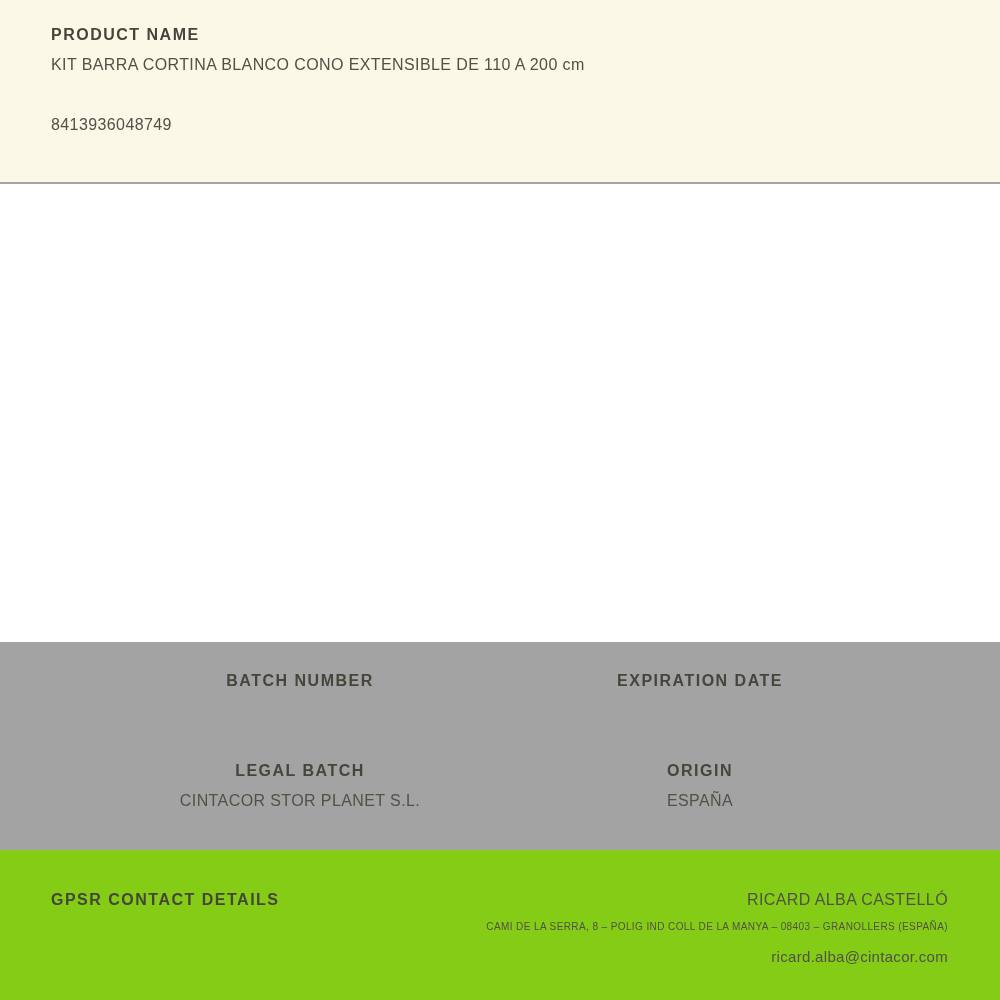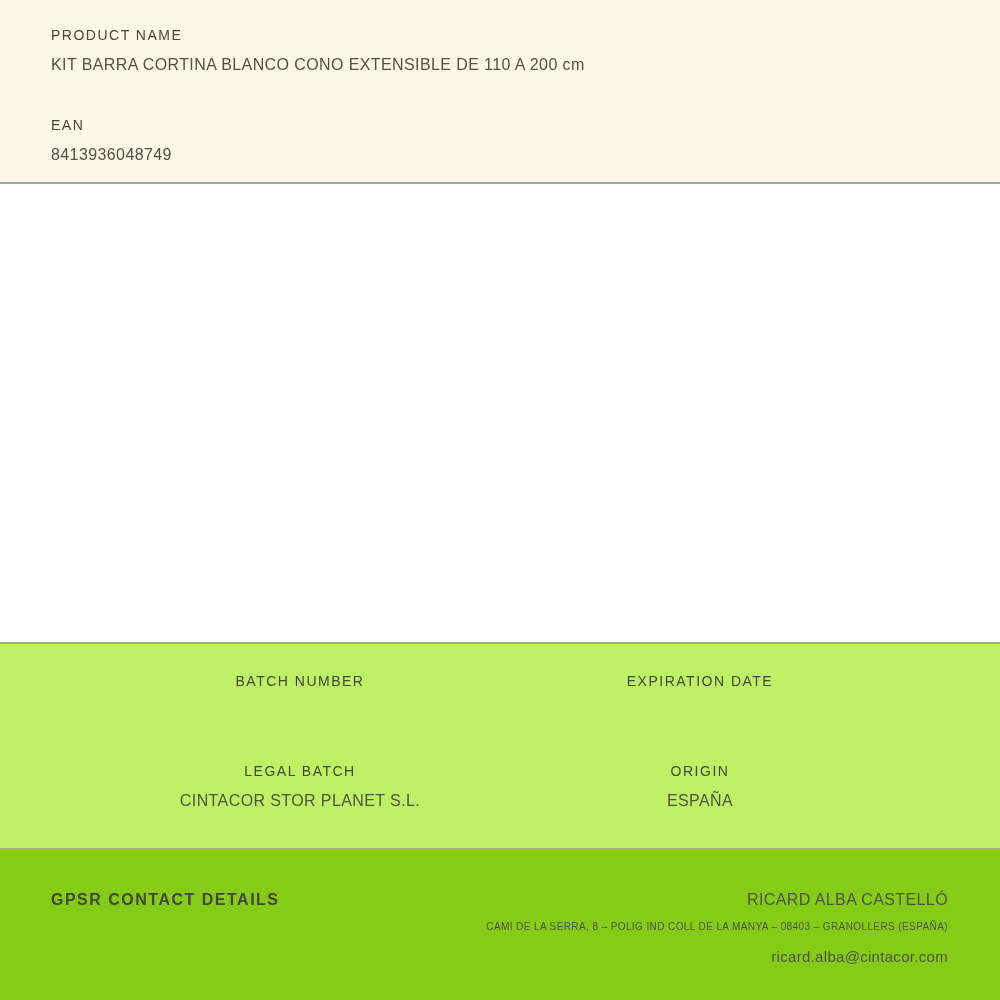--- a/index.html
+++ b/index.html
@@ -11,22 +11,22 @@
   .label-sheet { width: 1000px; height: 1000px; overflow: hidden; }
 
   
   .section-top {
     height: 184px;
     background: #FCF8E8;
     border-bottom: 2px solid #A5A5A0;
     padding: 26px 51px 0 51px;
   }
   .field-label {
-    font-size: 14px;
-    font-weight: normal;
+    font-size: 16px;
+    font-weight: bold;
     letter-spacing: 1.5px;
     color: #45453B;
     line-height: 18px;
   }
   .field-value {
     font-size: 16px;
     letter-spacing: 0.4px;
     color: #515147;
     line-height: 18px;
     margin-top: 12px;
@@ -35,21 +35,21 @@
 
   
   .section-white {
     height: 458px;
     background: #FFFFFF;
   }
 
   
   .section-fields {
     height: 206px;
-    background: #bef264;
+    background: #a3a3a3;
     border-top: 2px solid #A5A5A0;
     padding: 28px 100px 0 100px;
   }
   .fields-grid {
     display: grid;
     grid-template-columns: 1fr 1fr;
     row-gap: 42px;
     text-align: center;
   }
   .fields-grid .field-value { min-height: 18px; }
@@ -100,21 +100,20 @@
 <body>
 
 <div class="label-sheet">
 
   <div class="section-top">
     <div class="field-product-name">
       <div class="field-label">PRODUCT NAME</div>
       <div class="field-value">KIT BARRA CORTINA BLANCO CONO EXTENSIBLE DE 110 A 200 cm</div>
     </div>
     <div class="field-ean">
-      <div class="field-label">EAN</div>
       <div class="field-value">8413936048749</div>
     </div>
   </div>
 
   <div class="section-white"></div>
 
   <div class="section-fields">
     <div class="fields-grid">
 
       <div>

